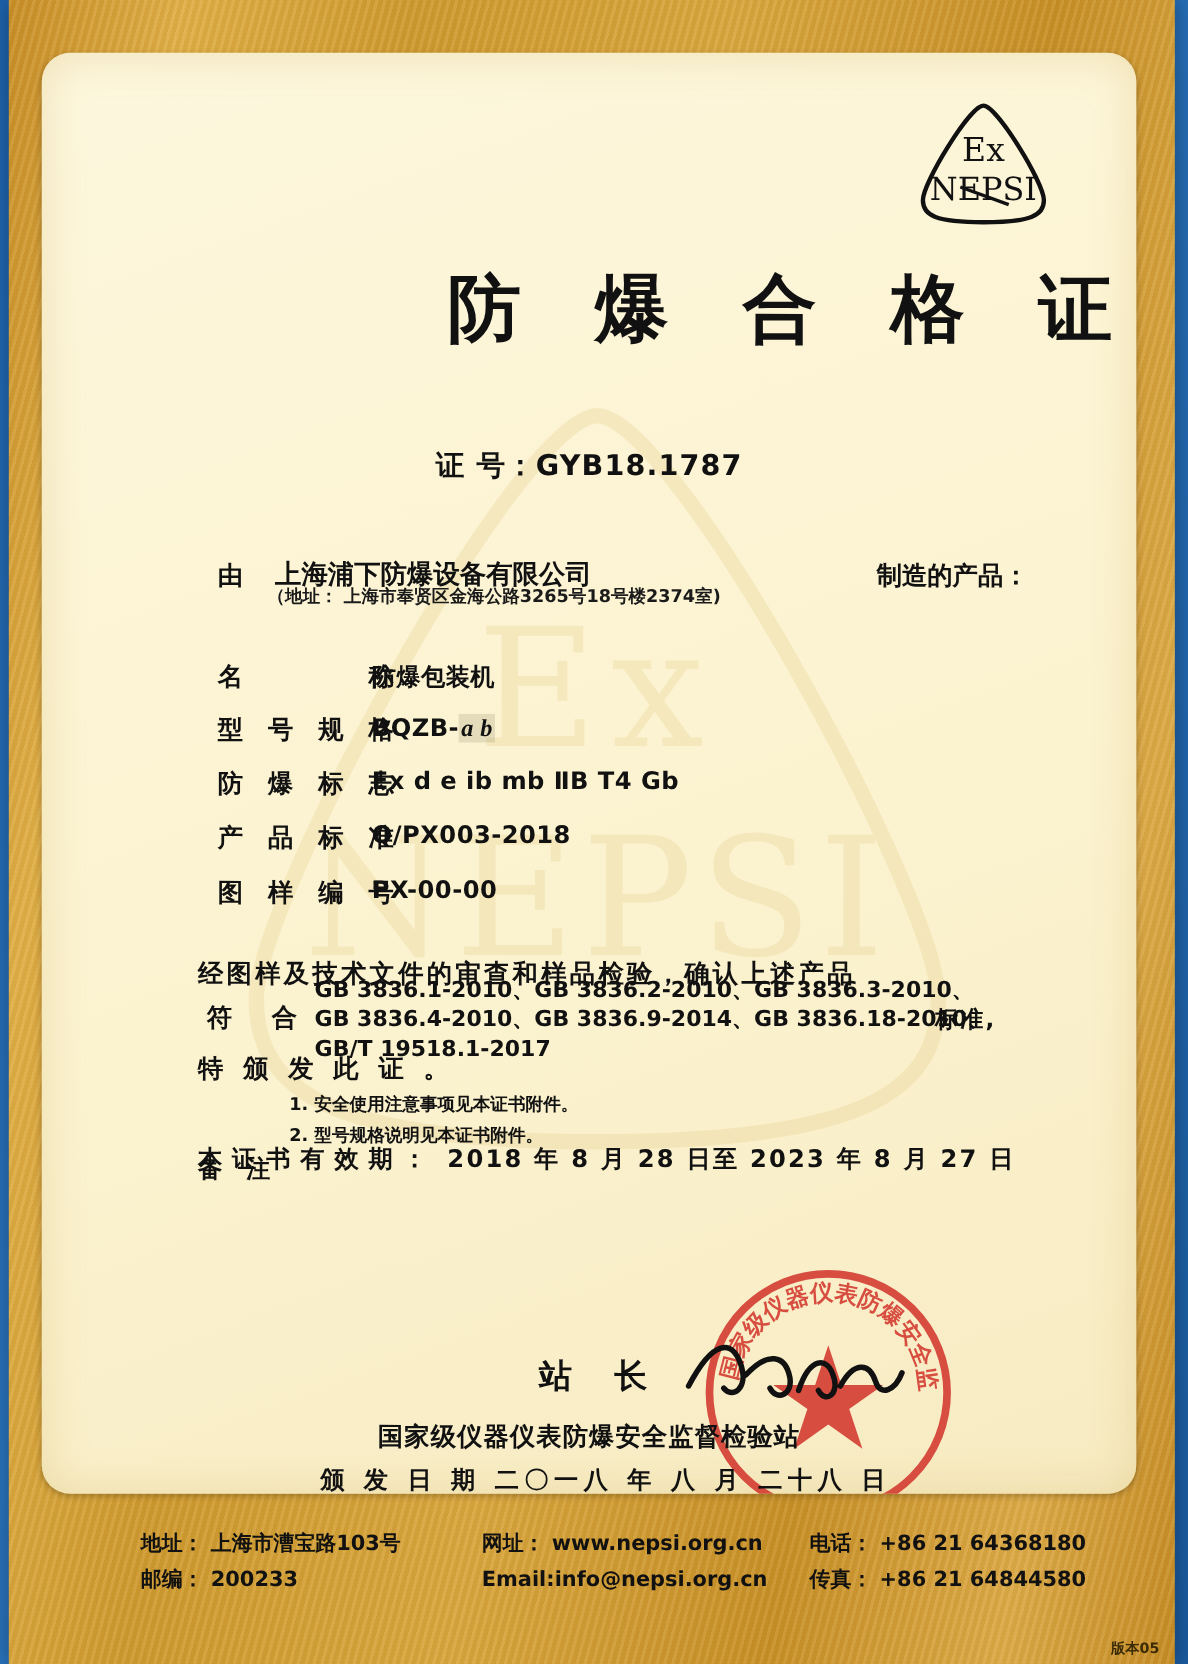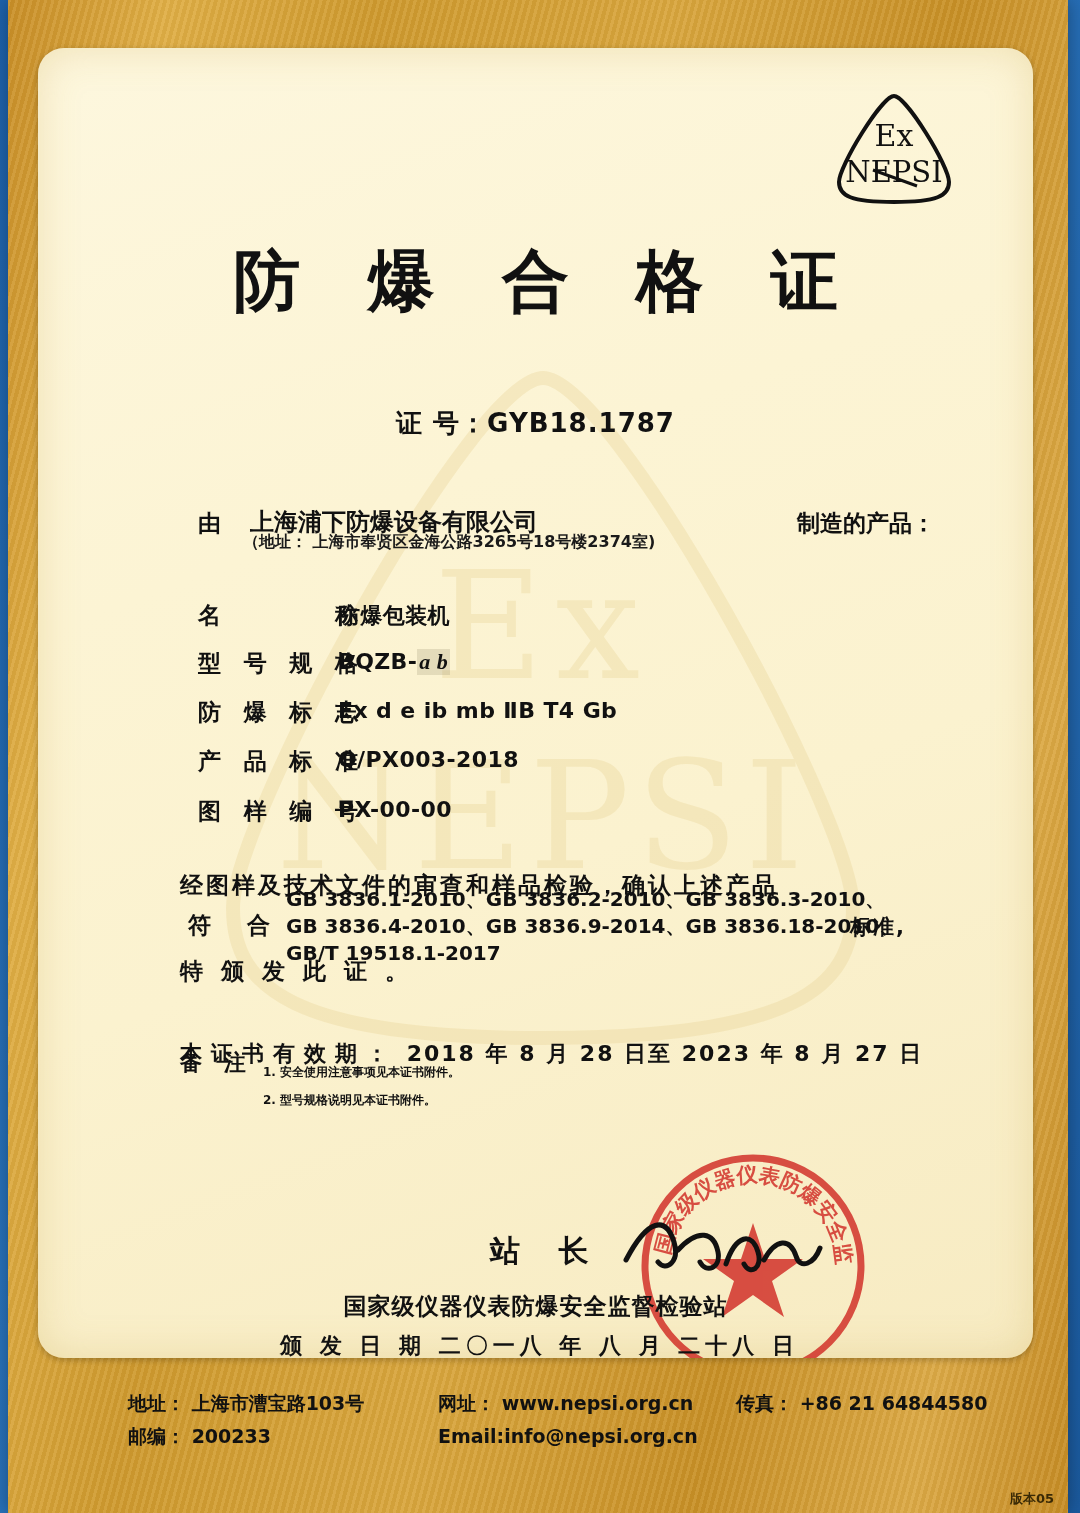--- a/index.html
+++ b/index.html
@@ -76,21 +76,21 @@
     width: 122px;
     height: 118px;
   }
 
   
   #title {
     position: absolute;
     top: 188px;
     left: 0;
     width: 100%;
-    text-align: center;
+    text-align: right;
     font-family: "DejaVu Sans", sans-serif;
     font-weight: bold;
     font-size: 67px;
     letter-spacing: 22px;
     color: #111;
     text-indent: 22px;
   }
 
   #cert-no {
     position: absolute;
@@ -225,22 +225,22 @@
     top: 1000px;
     font-size: 22px;
     font-weight: bold;
     letter-spacing: 7px;
     color: #111;
     font-family: "DejaVu Sans", sans-serif;
   }
   #notes-items {
     position: absolute;
     left: 225px;
-    top: 1010px;
-    font-size: 12px;
+    top: 942px;
+    font-size: 16px;
     font-weight: bold;
     line-height: 28px;
     color: #111;
     font-family: "DejaVu Sans", sans-serif;
   }
 
   
   #sign-label {
     position: absolute;
     left: 452px;
@@ -272,21 +272,21 @@
     text-align: center;
     top: 1243px;
     font-size: 23px;
     font-weight: bold;
     color: #111;
     letter-spacing: 1px;
     font-family: "DejaVu Sans", sans-serif;
   }
   #issue-date {
     position: absolute;
-    left: 4px; width: 100%;
+    left: 15px; width: 100%;
     text-align: center;
     top: 1283px;
     font-size: 22px;
     font-weight: bold;
     color: #111;
     letter-spacing: 5px;
     font-family: "DejaVu Sans", sans-serif;
   }
 
   
@@ -437,20 +437,24 @@
     <div class="footer" id="footer-mid">
       <div>
         <span>网址：</span>
         <span>www.nepsi.org.cn</span>
       </div>
       <div>Email:info@nepsi.org.cn</div>
     </div>
 
     <div class="footer" id="footer-right">
       <div>
+        <span>电话：</span>
+        <span>+86 21 64368180</span>
+      </div>
+      <div>
         <span>传真：</span>
         <span>+86 21 64844580</span>
       </div>
     </div>
 
     <div id="version">版本05</div>
   </div>
 </div>
 
 </body></html>

